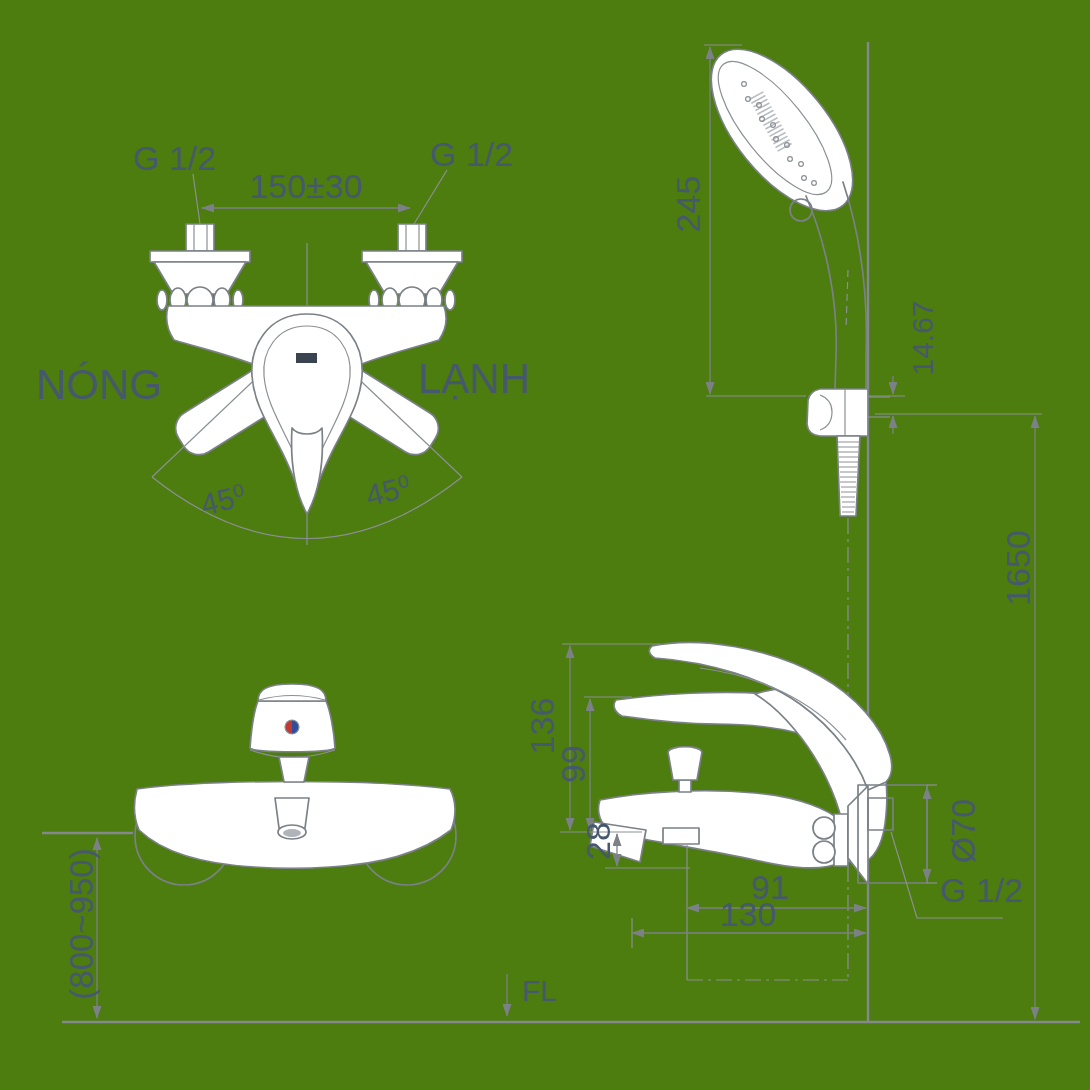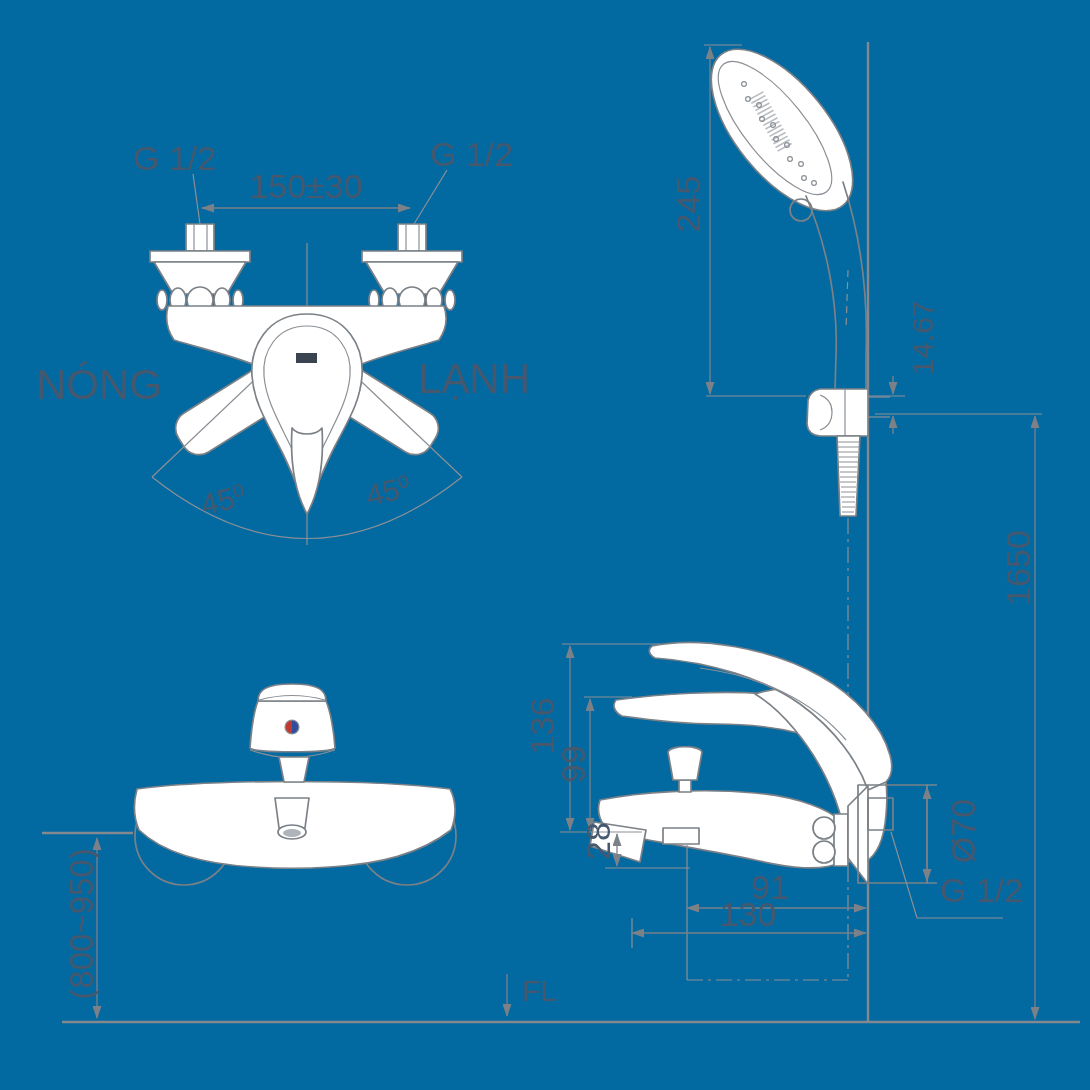--- a/index.html
+++ b/index.html
@@ -1,16 +1,16 @@
 <!DOCTYPE html>
 <html><head>
 <meta charset="utf-8">
 <style>
   html,body{margin:0;padding:0;background:#ffffff;}
-  .canvas{width:1090px;height:1090px;position:relative;background:#0369a1;overflow:hidden;}
+  .canvas{width:1090px;height:1090px;position:relative;background:#4d7c0f;overflow:hidden;}
   svg{display:block;}
   .ln{stroke:#7b8187;fill:none;stroke-width:1.7;stroke-linecap:round;stroke-linejoin:round;}
   .fillw{fill:#ffffff;stroke:#7b8187;stroke-width:1.7;stroke-linejoin:round;}
   .dim{stroke:#7b8187;fill:none;stroke-width:1.3;}
   .thin{stroke:#8b9096;fill:none;stroke-width:1.2;}
   .thick{stroke:#84898f;fill:none;stroke-width:2.4;}
   .dashdot{stroke-dasharray:16 5 3 5;}
   .dash{stroke-dasharray:7 5;}
   .txt{fill:#46586e;font-family:"Liberation Sans","DejaVu Sans",sans-serif;font-size:33px;}
   .big{font-size:42px;}

